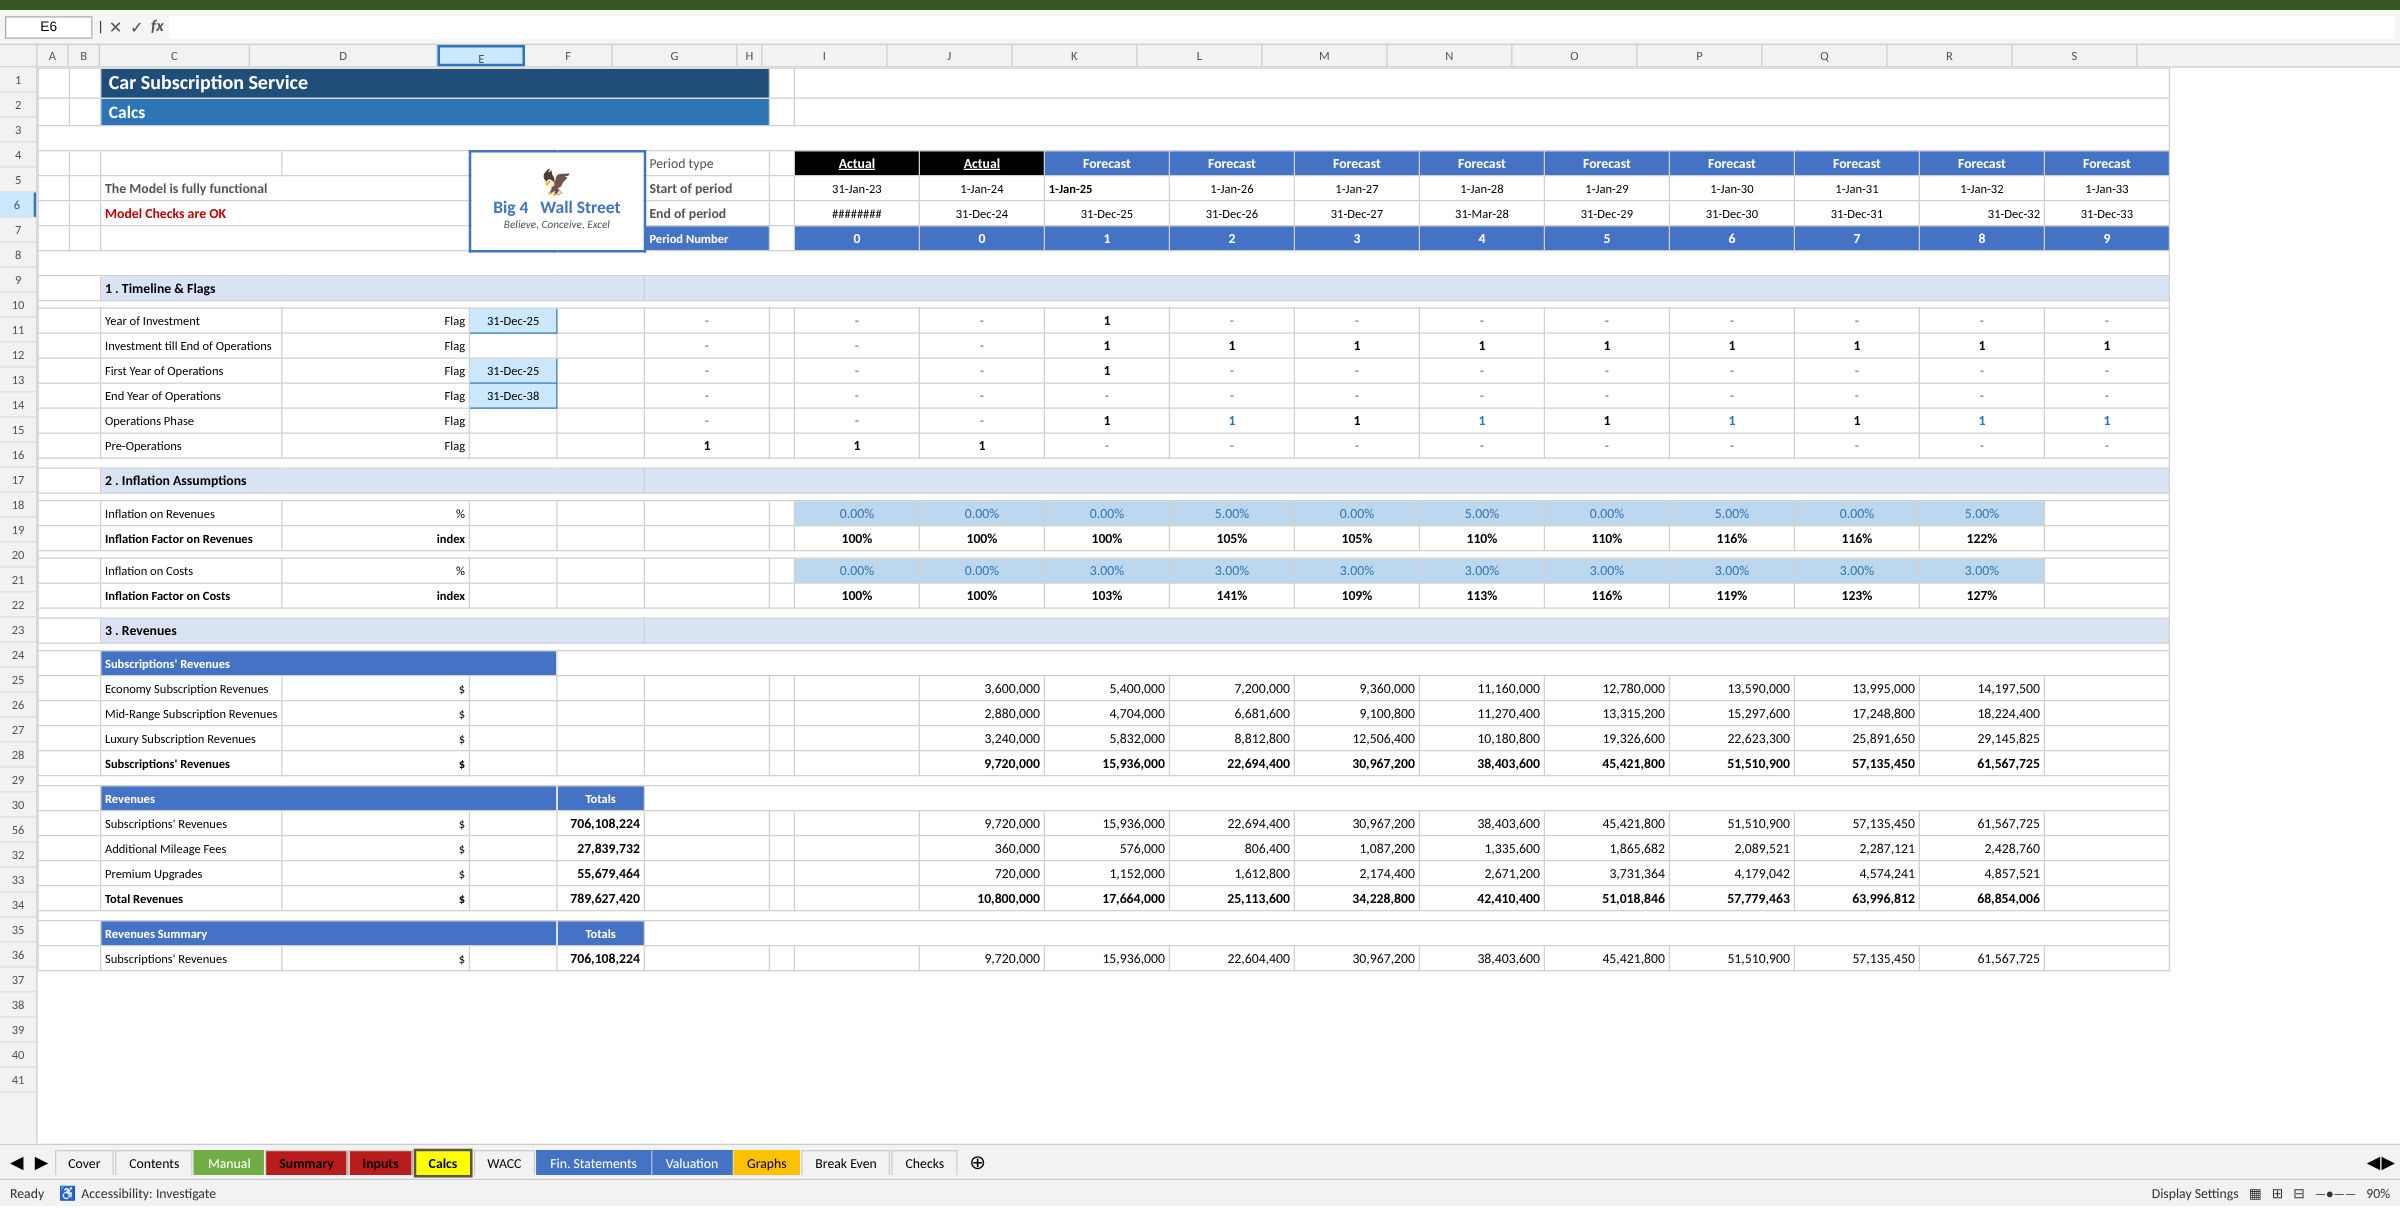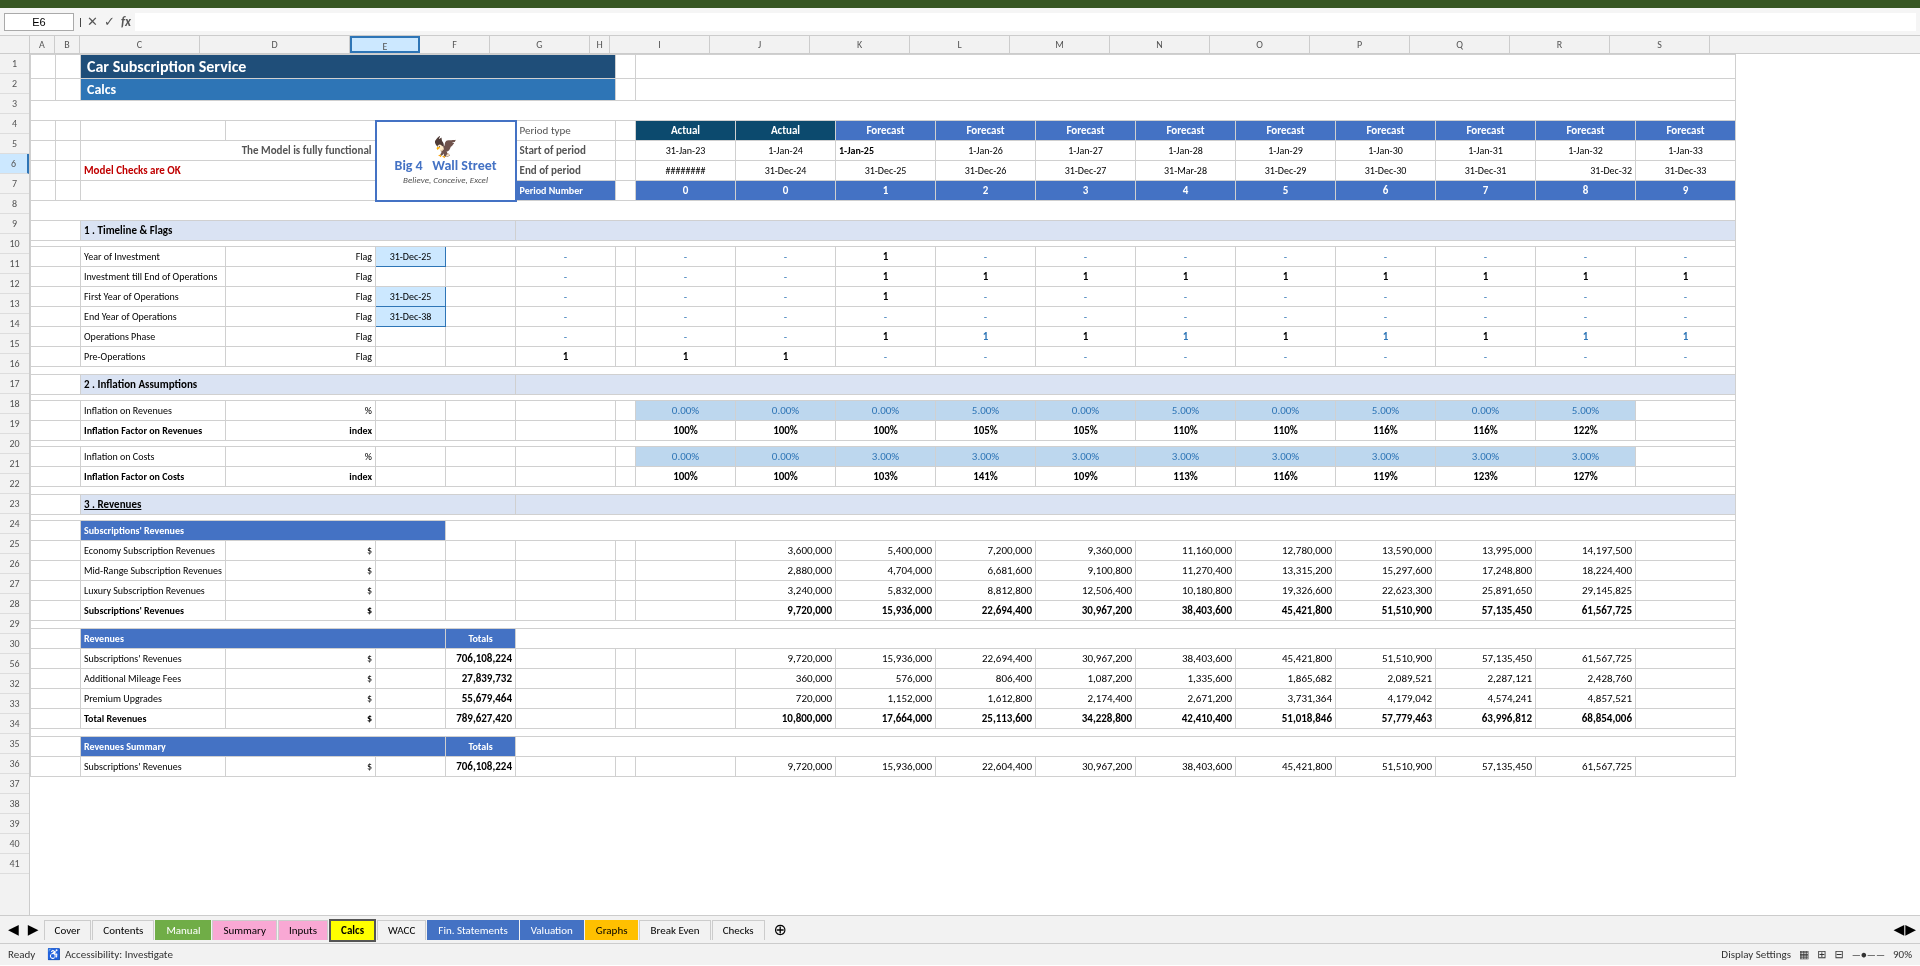--- a/index.html
+++ b/index.html
@@ -33,42 +33,42 @@
     td {
       height: 20px; border: 1px solid #d0d0d0; padding: 0 3px;
       white-space: nowrap; overflow: hidden; font-size: 11px; vertical-align: middle;
     }
 
     
     .bg-blue-dark { background: #1f4e79; color: #fff; font-weight: bold; }
     .bg-blue-medium { background: #2e75b6; color: #fff; font-weight: bold; }
     .bg-blue-light { background: #bdd7ee; }
     .bg-blue-header { background: #4472c4; color: #fff; font-weight: bold; }
-    .bg-actual { background: #0c4a6e; color: #fff; font-weight: bold; }
+    .bg-actual { background: #000000; color: #fff; font-weight: bold; text-decoration: underline; }
     .bg-forecast { background: #4472c4; color: #fff; font-weight: bold; text-align: center; }
     .bg-section { background: #dae3f3; font-weight: bold; }
     .bg-totals { background: #4472c4; color: #fff; font-weight: bold; }
     .bg-revenues-sub { background: #4472c4; color: #fff; font-weight: bold; }
 
     .bold { font-weight: bold; }
     .text-right { text-align: right; }
     .text-center { text-align: center; }
     .text-blue { color: #2e75b6; }
 
     
     .tab-bar {
       display: flex; align-items: center; height: 28px; background: #f2f2f2;
       border-top: 1px solid #ccc; padding: 0 4px; gap: 1px; overflow: hidden;
     }
     .tab {
       padding: 3px 10px; font-size: 11px; border: 1px solid #ccc; cursor: pointer;
       background: #f2f2f2; white-space: nowrap; border-bottom: none; margin-bottom: -1px;
     }
     .tab.green { background: #70ad47; color: #fff; border-color: #70ad47; }
-    .tab.yellow { background: #f9a8d4; color: #000; border-color: #ccc; }
+    .tab.yellow { background: #b91c1c; color: #000; border-color: #ccc; font-weight: bold; }
     .tab.blue { background: #4472c4; color: #fff; border-color: #4472c4; }
     .tab.orange { background: #ffc000; color: #000; border-color: #ffc000; }
     .tab.active-calcs { background: #ffff00; color: #000; font-weight: bold; border: 2px solid #555; }
 
     
     .status-bar {
       display: flex; align-items: center; height: 22px; background: #f2f2f2;
       border-top: 1px solid #ccc; padding: 0 8px; font-size: 11px; color: #333;
       justify-content: space-between;
     }
@@ -231,21 +231,21 @@
             <td class="bg-forecast text-center">Forecast</td>
             <td class="bg-forecast text-center">Forecast</td>
             <td class="bg-forecast text-center">Forecast</td>
             <td class="bg-forecast text-center">Forecast</td>
             <td class="bg-forecast text-center">Forecast</td>
           </tr>
 
           <tr>
             <td></td>
             <td></td>
-            <td colspan="2" style="font-weight:bold;color:#555;text-align:right;">The Model is fully functional</td>
+            <td colspan="2" style="font-weight:bold;color:#555;">The Model is fully functional</td>
             <td style="font-weight:bold;color:#555;">Start of period</td>
             <td></td>
             <td style="text-align:center;font-size:10px;">31-Jan-23</td>
             <td style="text-align:center;font-size:10px;">1-Jan-24</td>
             <td style="text-align:left;font-size:10px;font-weight:bold;">1-Jan-25</td>
             <td style="text-align:center;font-size:10px;">1-Jan-26</td>
             <td style="text-align:center;font-size:10px;">1-Jan-27</td>
             <td style="text-align:center;font-size:10px;">1-Jan-28</td>
             <td style="text-align:center;font-size:10px;">1-Jan-29</td>
             <td style="text-align:center;font-size:10px;">1-Jan-30</td>
@@ -533,21 +533,21 @@
             <td class="text-center bold">127%</td>
             <td></td>
           </tr>
 
           <tr>
               <td colspan="19" style="height:8px;"></td>
             </tr>
 
           <tr>
             <td colspan="2"></td>
-            <td colspan="4" class="bg-section" style="font-weight:bold;text-decoration:underline;">3 . Revenues</td>
+            <td colspan="4" class="bg-section" style="font-weight:bold;">3 . Revenues</td>
             <td colspan="13" class="bg-section"></td>
           </tr>
 
           <tr>
               <td colspan="19" style="height:6px;"></td>
             </tr>
 
           <tr>
             <td colspan="2"></td>
             <td colspan="3" class="bg-revenues-sub" style="font-size:10px;font-weight:bold;">Subscriptions' Revenues</td>

